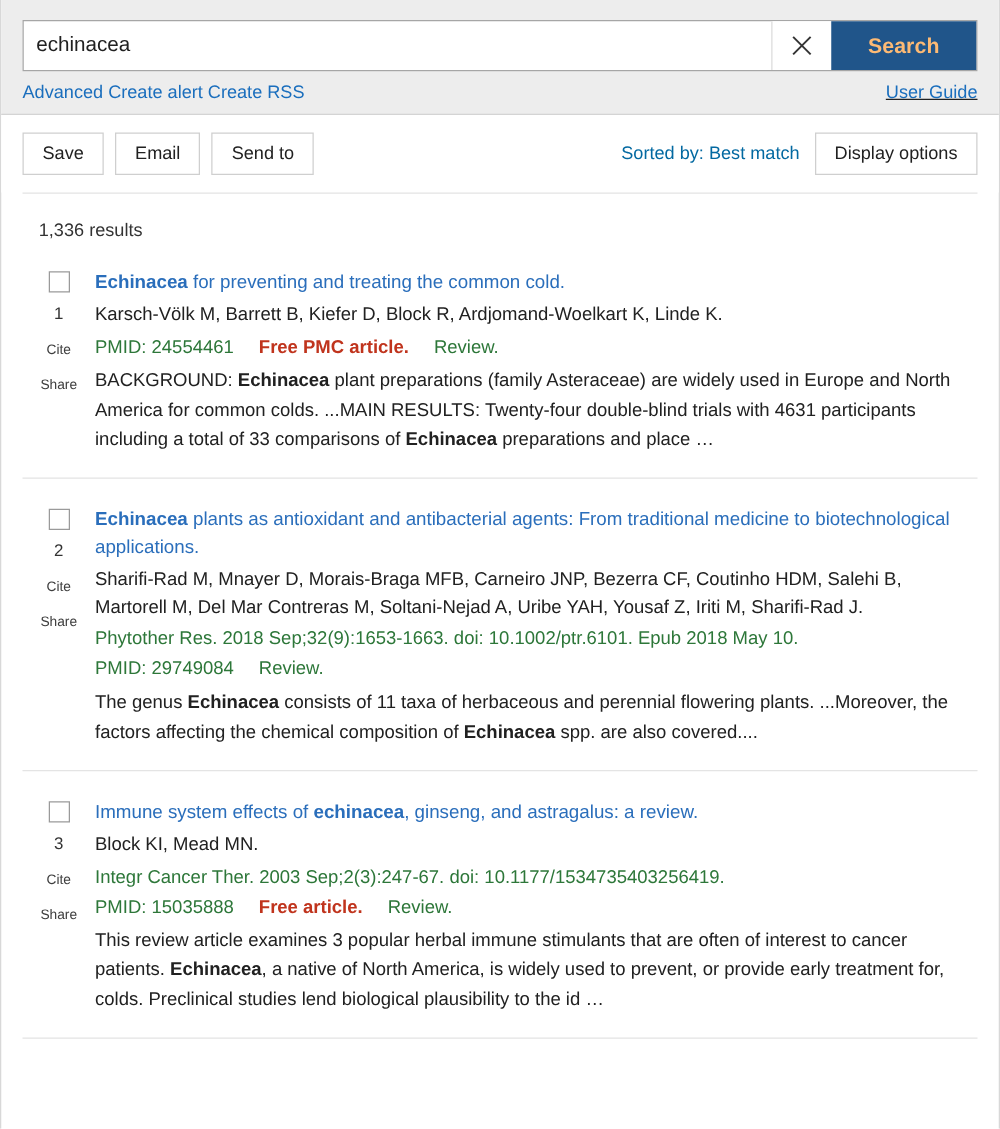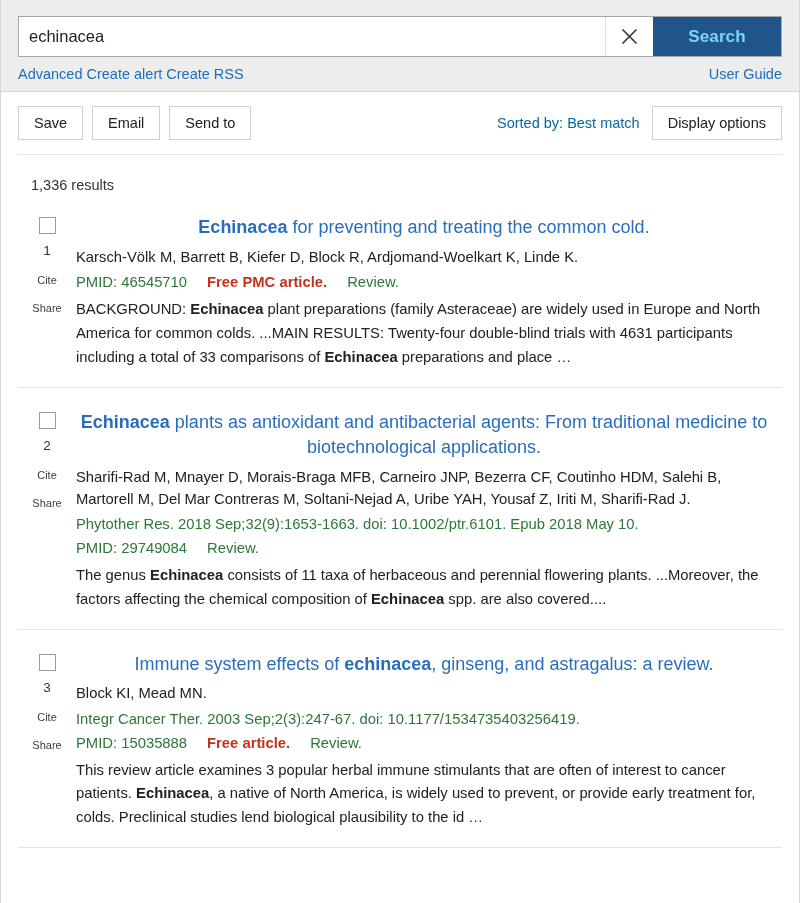--- a/index.html
+++ b/index.html
@@ -57,38 +57,38 @@
     justify-content: center;
     background: #ffffff;
     border: 0;
     border-left: 1px solid #dcdcdc;
     cursor: pointer;
     padding: 0;
   }
   .clear-btn svg { display: block; }
   .search-btn {
     flex: 0 0 auto;
-    width: 128px;
+    width: 116px;
     background: #20558a;
-    color: #7dd3fc;
+    color: #fdba74;
     border: 0;
     font-family: "Liberation Sans", sans-serif;
     font-size: 17px;
     font-weight: bold;
     cursor: pointer;
     letter-spacing: 0.1px;
   }
   .links-row {
     display: flex;
     align-items: baseline;
     margin-top: 9px;
     font-size: 14.5px;
   }
   .links-left { display: flex; gap: 4px; }
-  .links-right { margin-left: auto; }
+  .links-right { margin-left: auto; text-decoration: underline; }
   .blue-link {
     color: #1a6ebd;
     text-decoration: none;
     cursor: pointer;
   }
 
   
   .toolbar {
     display: flex;
     align-items: center;
@@ -162,28 +162,27 @@
     font-size: 11px;
     color: #3d3d3d;
     margin-top: 16px;
     cursor: pointer;
     text-decoration: none;
   }
 
   .body { flex: 1 1 auto; min-width: 0; padding-right: 10px; }
 
   .title {
-    font-size: 18px;
+    font-size: 15px;
     line-height: 1.42;
     color: #2a6ebb;
     text-decoration: none;
     display: block;
     cursor: pointer;
     margin: 0 0 5px 0;
-    text-align: center;
   }
   .title b { font-weight: bold; }
 
   .authors {
     font-size: 14.8px;
     line-height: 1.5;
     color: #212121;
     margin-bottom: 3px;
   }
   .citation {
@@ -260,21 +259,21 @@
       <div class="result">
         <div class="gutter">
           <div class="checkbox"></div>
           <div class="rank">1</div>
           <a class="gutter-link">Cite</a>
           <a class="gutter-link">Share</a>
         </div>
         <div class="body">
           <a class="title"><b>Echinacea</b> for preventing and treating the common cold.</a>
           <div class="authors">Karsch-Völk M, Barrett B, Kiefer D, Block R, Ardjomand-Woelkart K, Linde K.</div>
-          <div class="meta"><span class="pmid">PMID: 46545710</span><span class="free">Free PMC article.</span><span class="pubtype">Review.</span></div>
+          <div class="meta"><span class="pmid">PMID: 24554461</span><span class="free">Free PMC article.</span><span class="pubtype">Review.</span></div>
           <div class="snippet">BACKGROUND: <b>Echinacea</b> plant preparations (family Asteraceae) are widely used in Europe and North America for common colds. ...MAIN RESULTS: Twenty-four double-blind trials with 4631 participants including a total of 33 comparisons of <b>Echinacea</b> preparations and place …</div>
         </div>
       </div>
       <div class="result">
         <div class="gutter">
           <div class="checkbox"></div>
           <div class="rank">2</div>
           <a class="gutter-link">Cite</a>
           <a class="gutter-link">Share</a>
         </div>

